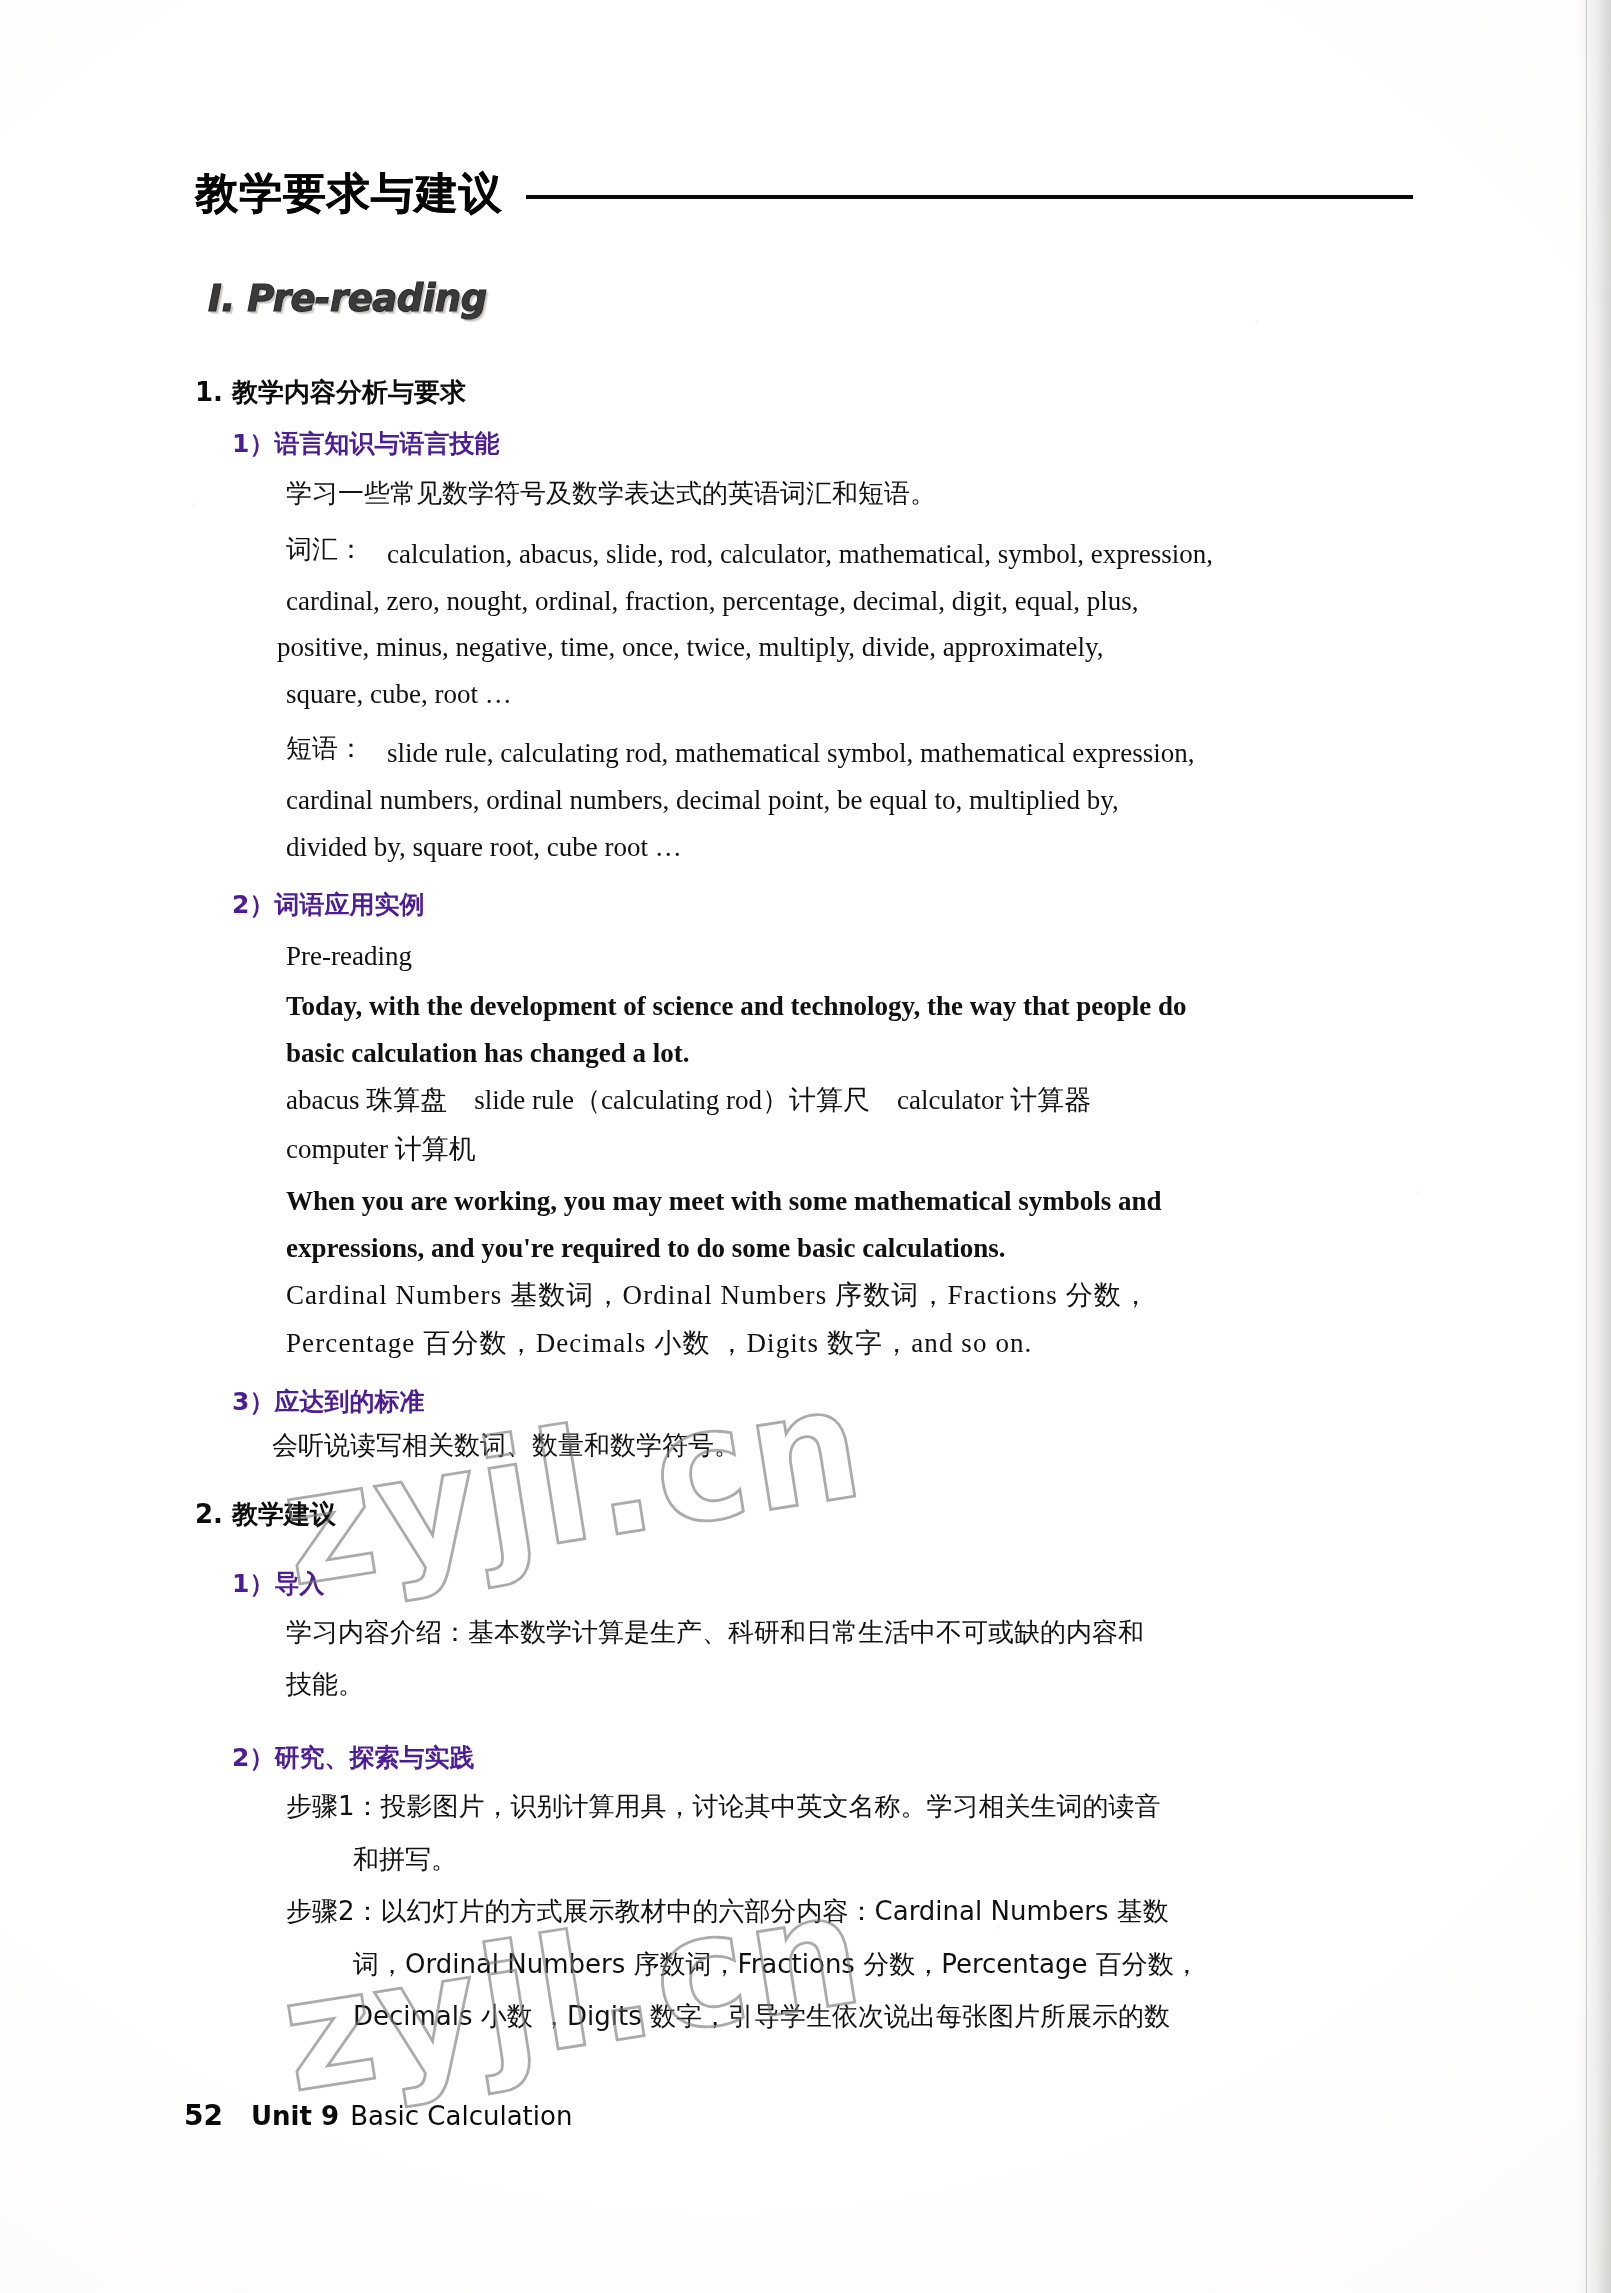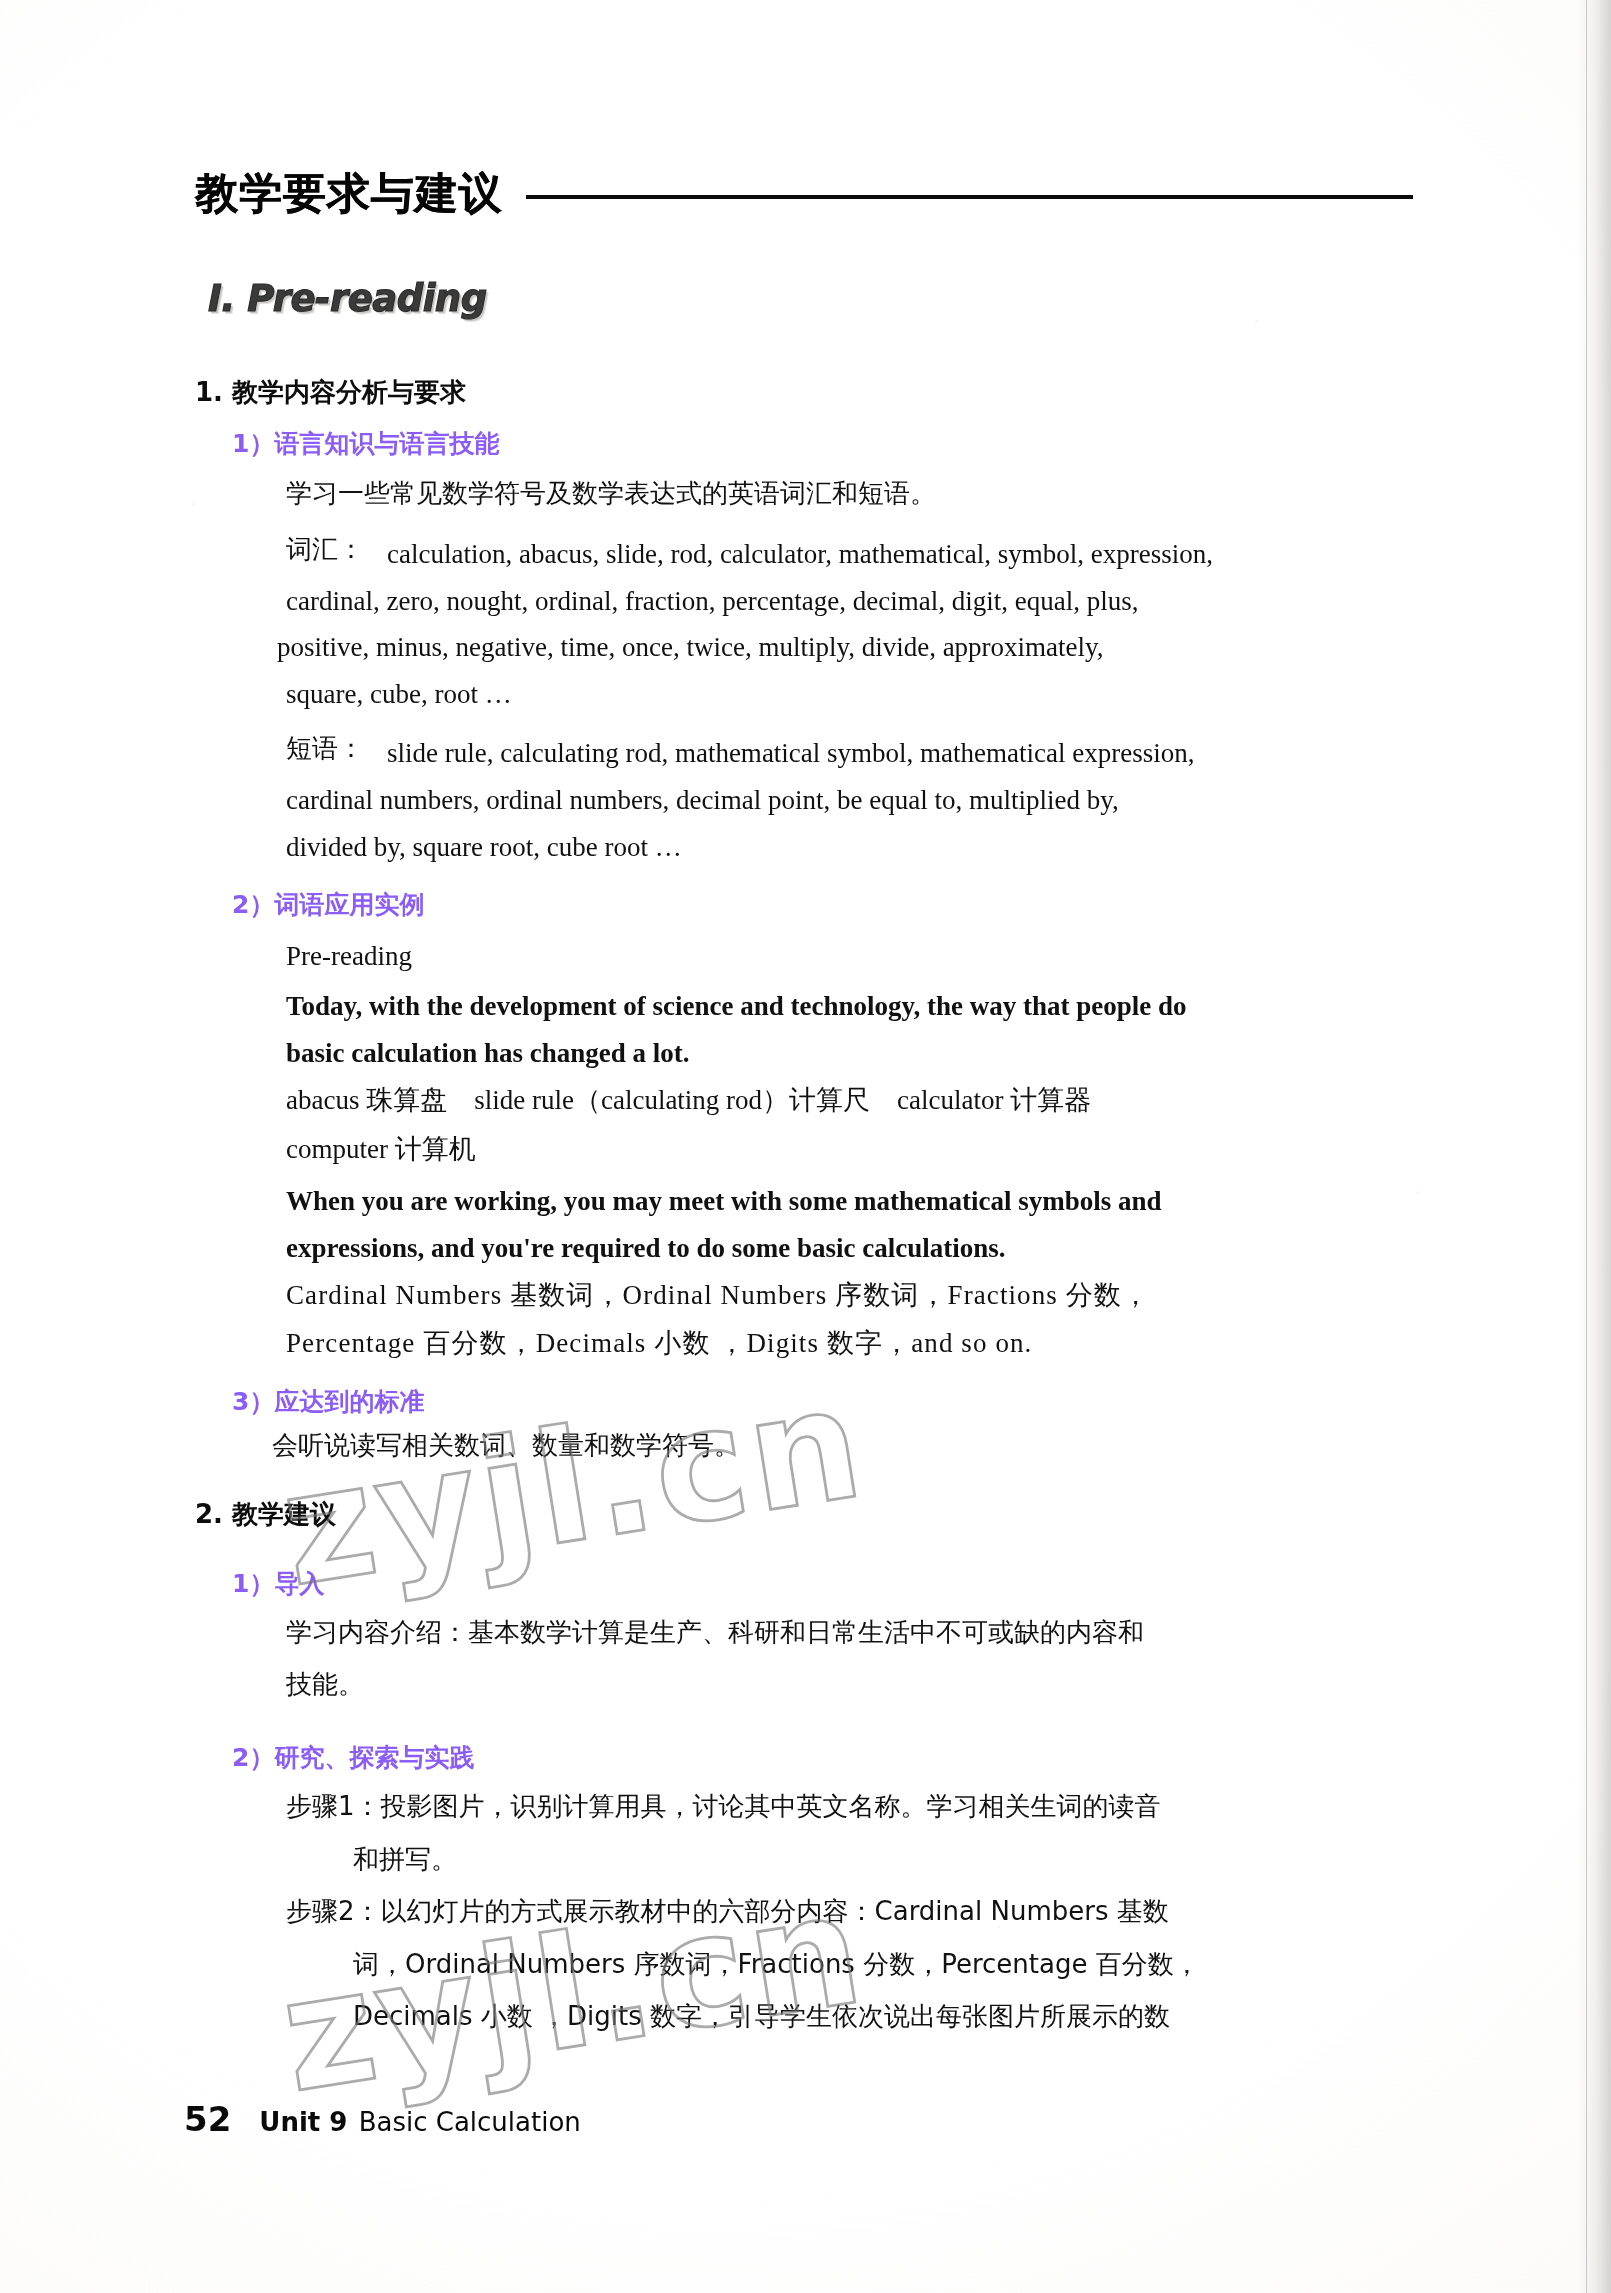--- a/index.html
+++ b/index.html
@@ -93,21 +93,21 @@
     font-weight: 700;
     font-size: 26px;
     color: #0d0d0d;
     white-space: nowrap;
   }
   .lvl2 {
     position: absolute;
     font-family: "DejaVu Sans", sans-serif;
     font-weight: 700;
     font-size: 25px;
-    color: #8b5cf6;
+    color: #4c1d95;
     white-space: nowrap;
   }
   .body {
     position: absolute;
     font-family: "Liberation Serif", serif;
     font-size: 27px;
     color: #111111;
     line-height: 1.0;
     white-space: nowrap;
   }
@@ -133,21 +133,21 @@
   .footer {
     position: absolute;
     left: 184px;
     top: 2099px;
     display: flex;
     align-items: baseline;
     font-family: "DejaVu Sans", sans-serif;
     color: #0a0a0a;
   }
   .footer .pageno {
-    font-size: 34px;
+    font-size: 28px;
     font-weight: 700;
     letter-spacing: 0px;
   }
   .footer .unit {
     font-size: 26px;
     font-weight: 700;
     margin-left: 28px;
   }
   .footer .unittitle {
     font-size: 26px;

